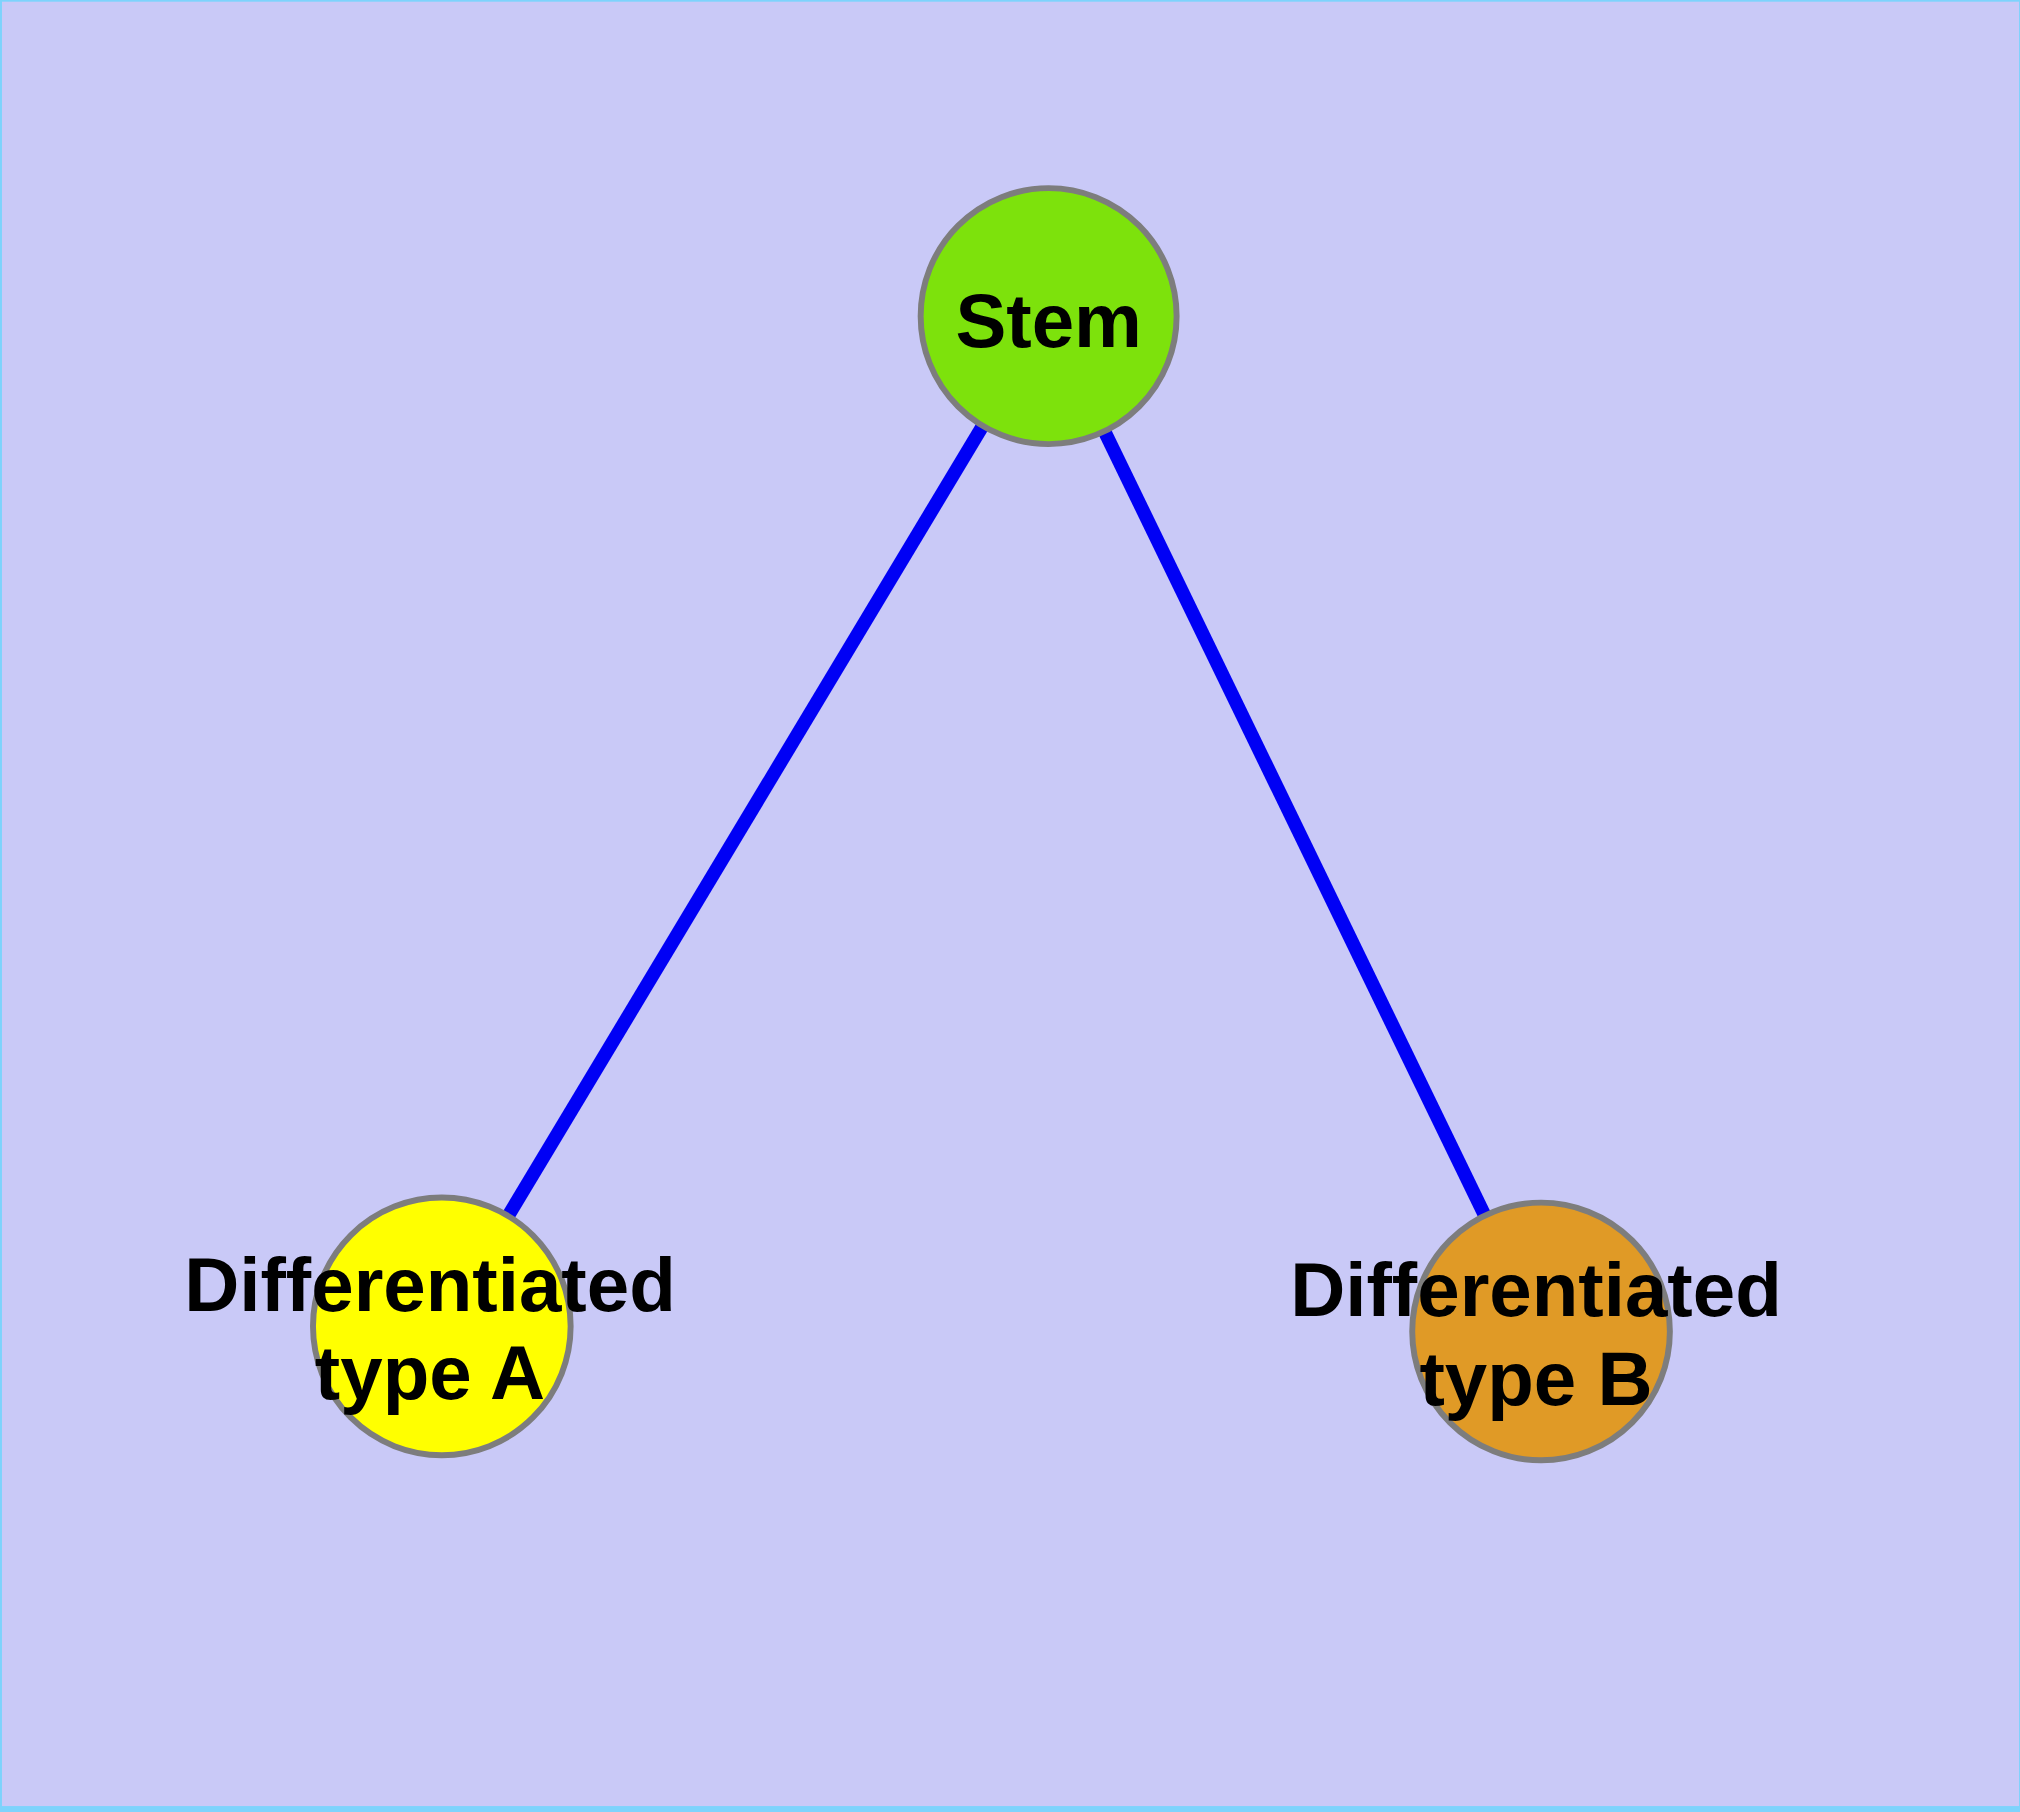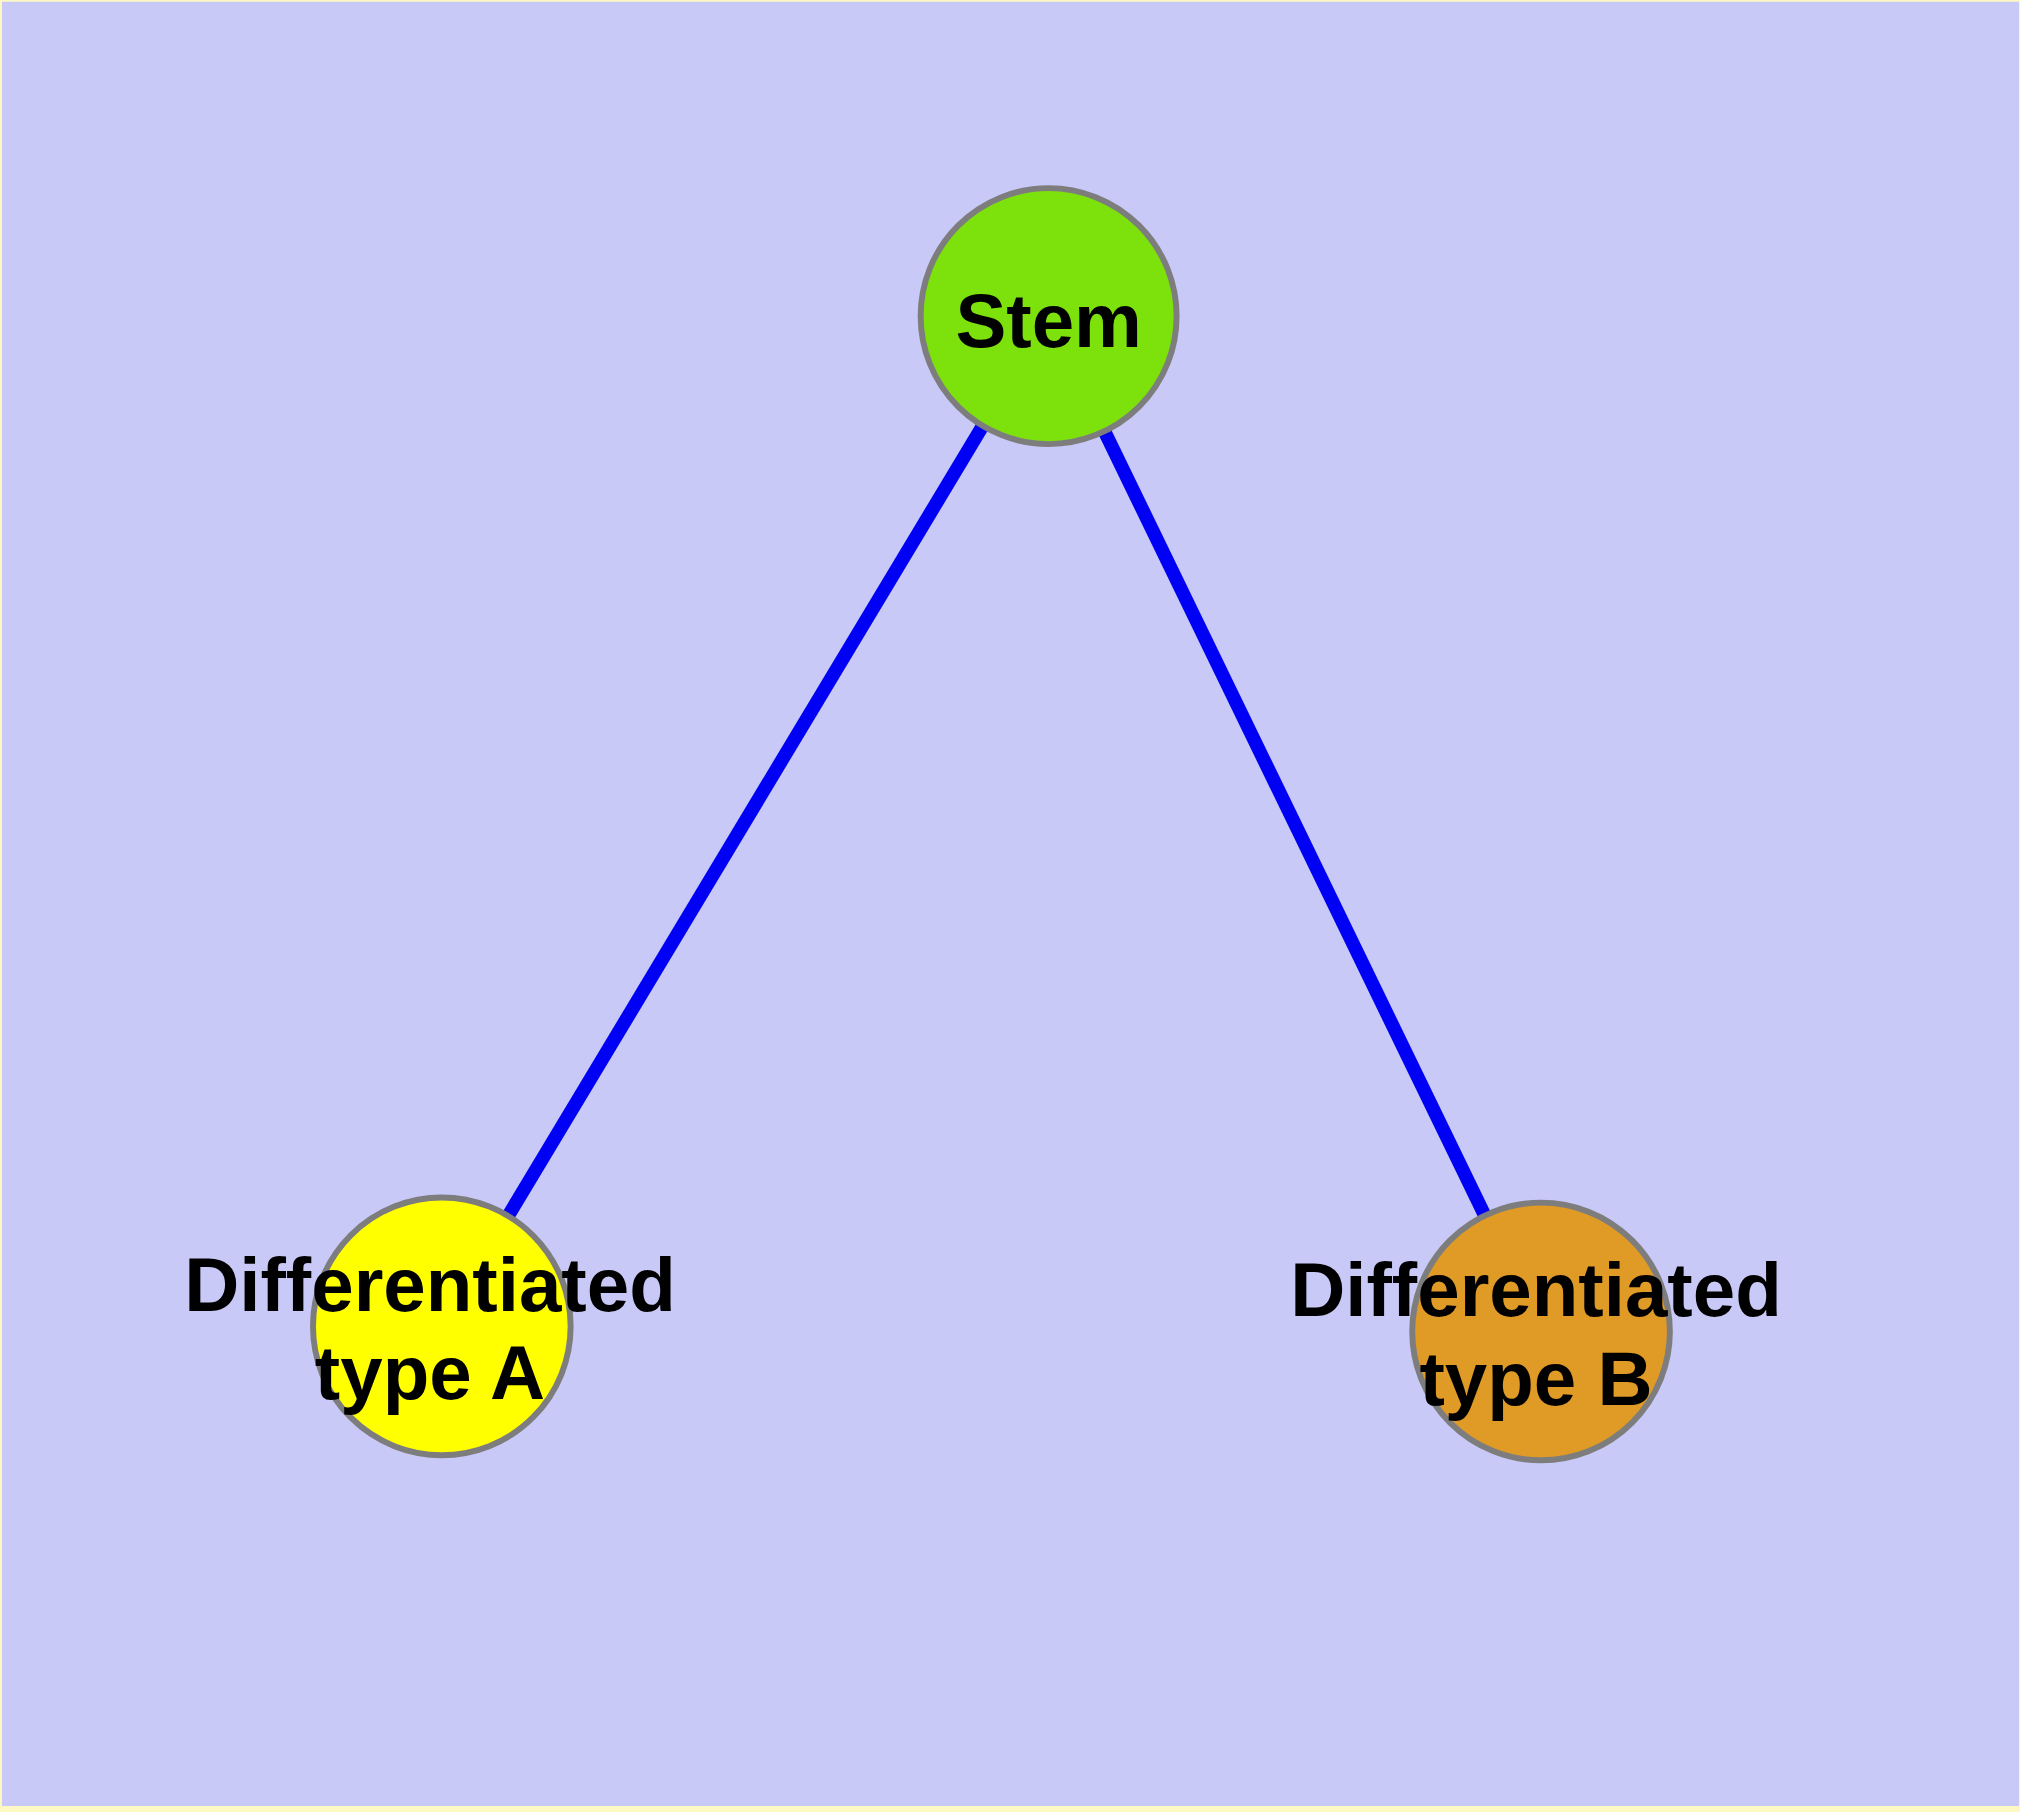--- a/index.html
+++ b/index.html
@@ -4,21 +4,21 @@
 <style>
   html, body {
     margin: 0;
     padding: 0;
     background: #ffffff;
   }
   .stage {
     position: relative;
     width: 2021px;
     height: 1812px;
-    background: #fef9c3;
+    background: #7dd3fc;
     overflow: hidden;
   }
   svg {
     display: block;
   }
   .edge {
     stroke-width: 16px;
     stroke-linecap: butt;
     fill: none;
   }

